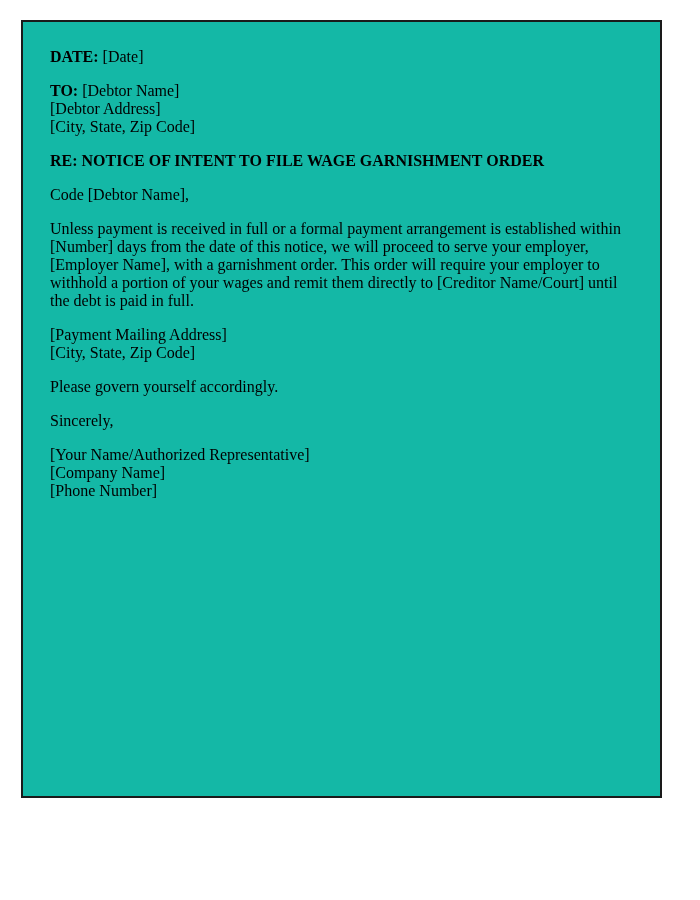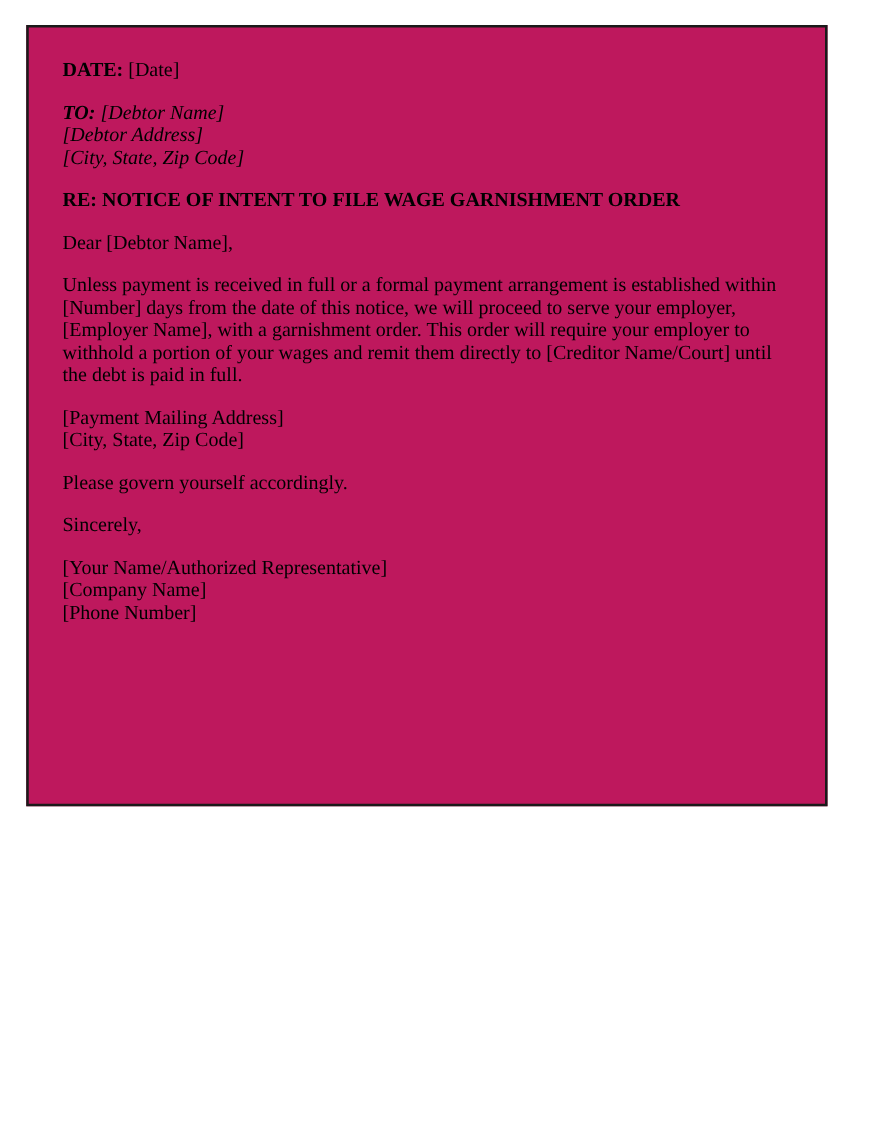--- a/index.html
+++ b/index.html
@@ -13,55 +13,54 @@
     position: relative;
     font-family: "Liberation Serif", "DejaVu Serif", serif;
     font-size: 16px;
     color: #000000;
   }
   .doc-frame {
     position: absolute;
     left: 21px;
     top: 20px;
     width: 641px;
-    height: 625px;
+    height: 778px;
     box-sizing: border-box;
     border: 2px solid #1a1a1a;
-    background: #be185d;
+    background: #14b8a6;
     padding: 26px 24px 0 27px;
     overflow: hidden;
   }
   .block {
     margin: 0 0 16px 0;
     line-height: 18px;
     white-space: pre;
   }
   .line {
     display: block;
     line-height: 18px;
     white-space: pre;
-    font-style: italic;
   }
   .b {
     font-weight: bold;
   }
 </style>
 </head>
 <body>
 
 <div class="doc-frame">
 
   <div class="block"><span class="b">DATE:</span> <span>[Date]</span></div>
 
   <div class="block"><span class="line"><span class="b">TO:</span> <span>[Debtor Name]</span></span><span class="line">[Debtor Address]
 [City, State, Zip Code]</span></div>
 
   <div class="block b">RE: NOTICE OF INTENT TO FILE WAGE GARNISHMENT ORDER</div>
 
-  <div class="block">Dear [Debtor Name],</div>
+  <div class="block">Code [Debtor Name],</div>
 
 
 
   <div class="block">Unless payment is received in full or a formal payment arrangement is established within
 [Number] days from the date of this notice, we will proceed to serve your employer,
 [Employer Name], with a garnishment order. This order will require your employer to
 withhold a portion of your wages and remit them directly to [Creditor Name/Court] until
 the debt is paid in full.</div>
 
 

